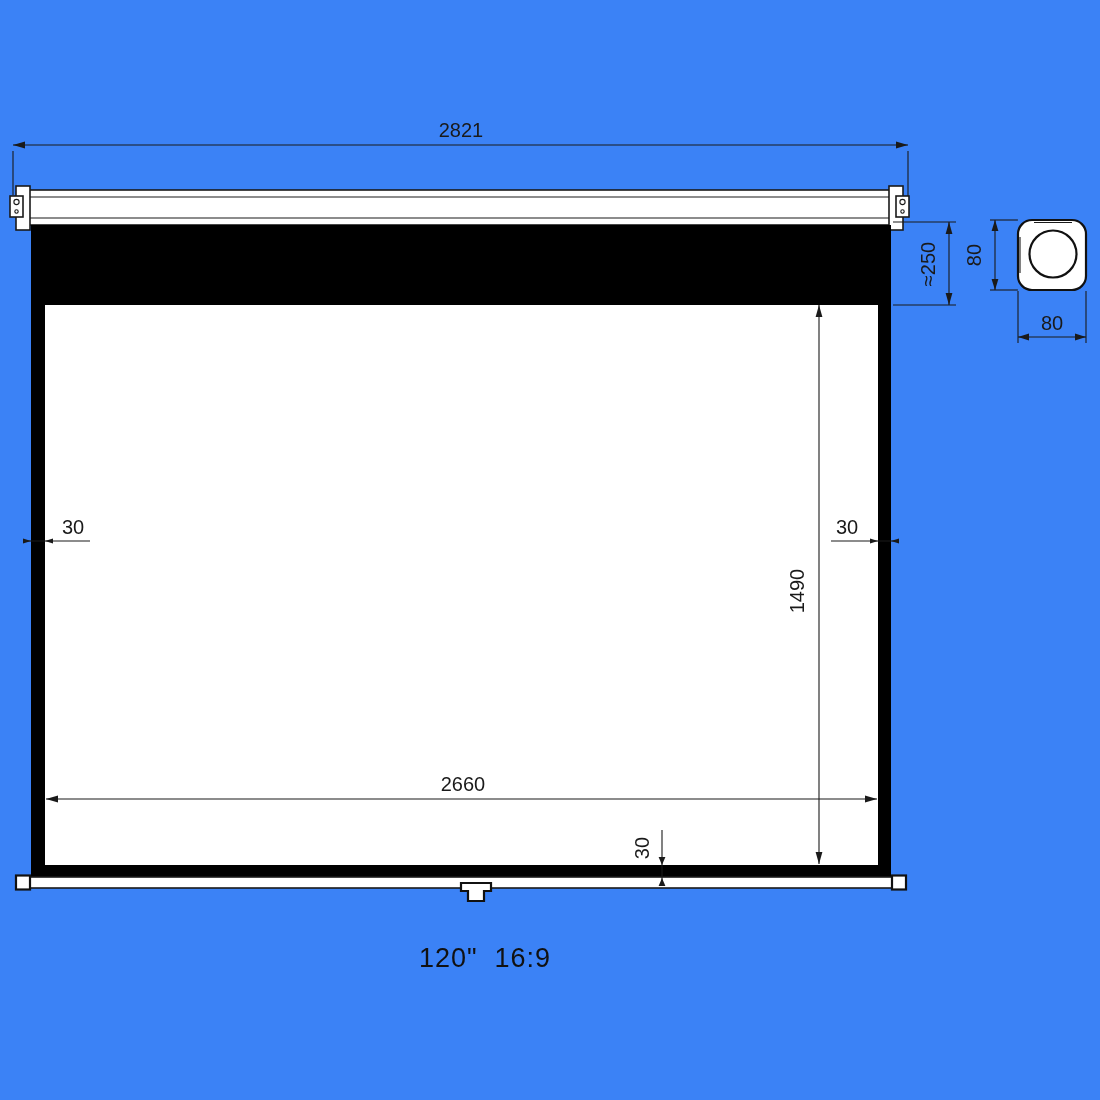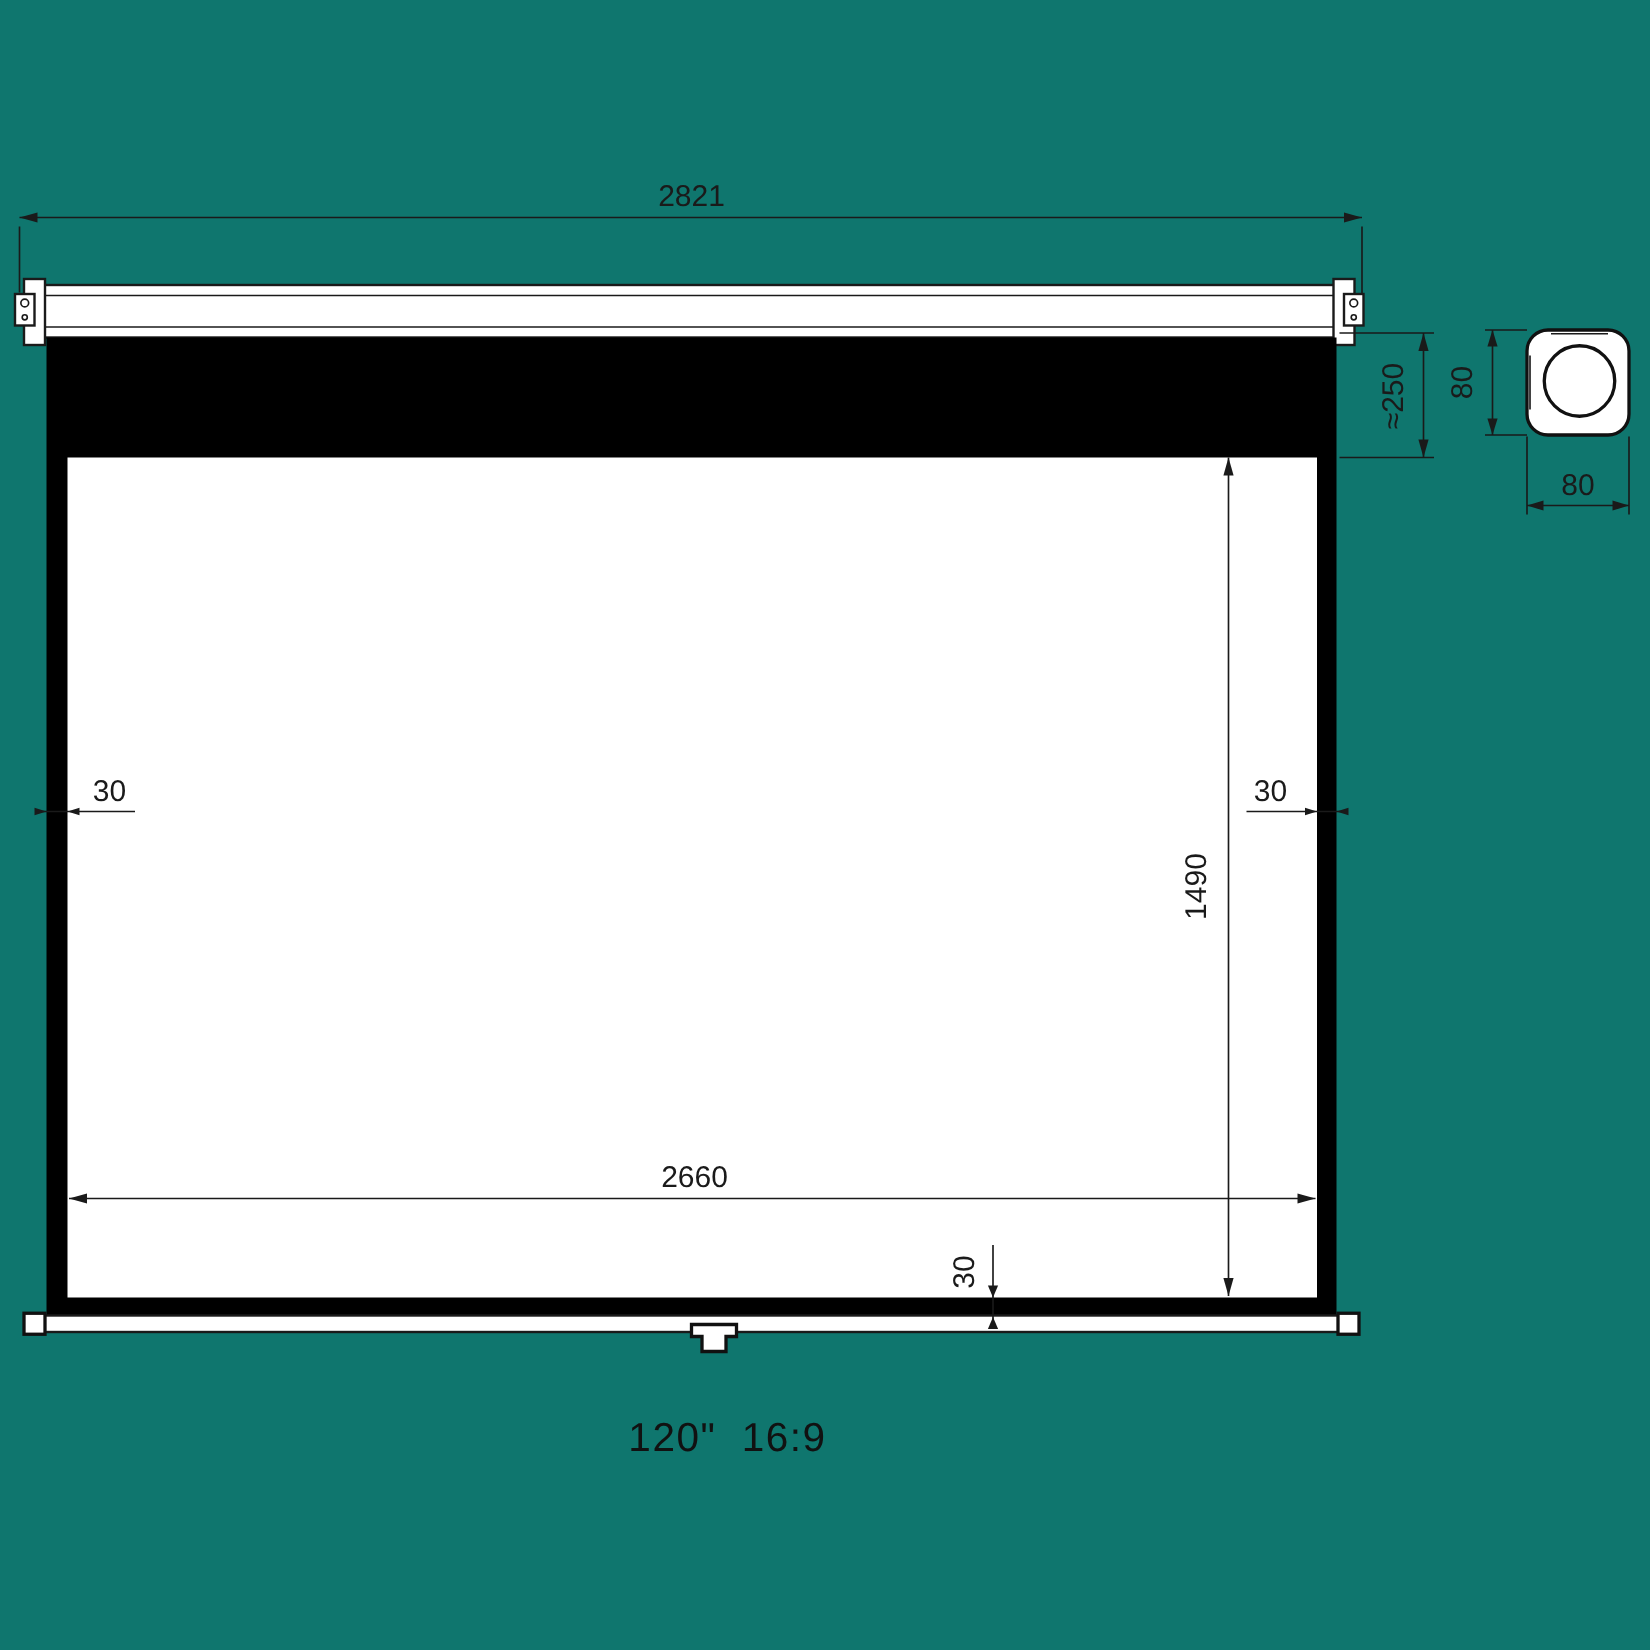--- a/index.html
+++ b/index.html
@@ -1,16 +1,16 @@
 <!DOCTYPE html>
 <html><head>
 <meta charset="utf-8">
 <style>
   html,body{margin:0;padding:0;background:#ffffff;}
-  .page{position:relative;width:1100px;height:1100px;background:#0f766e;overflow:hidden;
+  .page{position:relative;width:1100px;height:1100px;background:#3b82f6;overflow:hidden;
         font-family:"Liberation Sans", sans-serif;}
   svg{display:block;}
   .dim-text{font-family:"Liberation Sans", sans-serif;font-size:20px;fill:#1a1a1a;}
   .dim-text-sm{font-family:"Liberation Sans", sans-serif;font-size:20px;fill:#1a1a1a;}
   .caption-text{font-family:"Liberation Sans", sans-serif;font-size:27px;fill:#111111;
                 letter-spacing:1px;white-space:pre;}
   .thin{stroke:#1a1a1a;stroke-width:1.1;fill:none;}
   .med{stroke:#1a1a1a;stroke-width:1.6;fill:none;}
   .thick{stroke:#111111;stroke-width:2.2;fill:none;}
   .whitefill{fill:#ffffff;}

